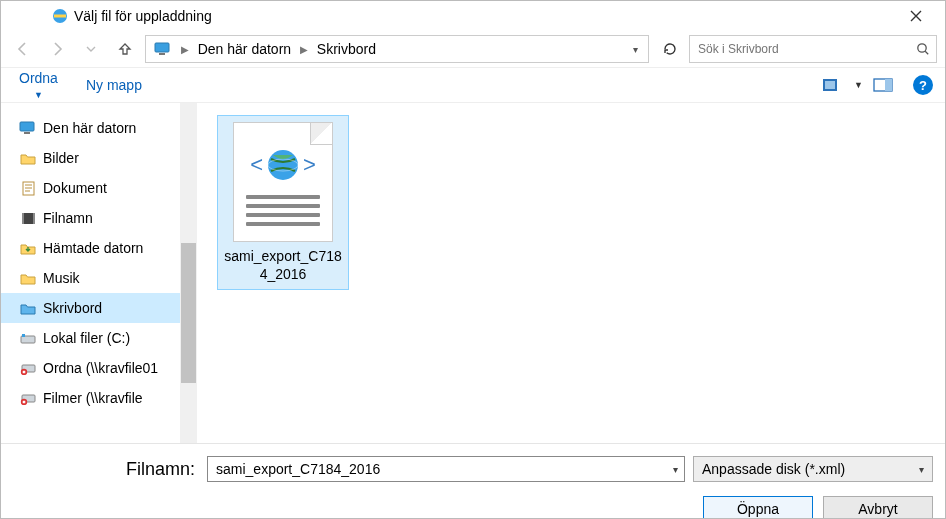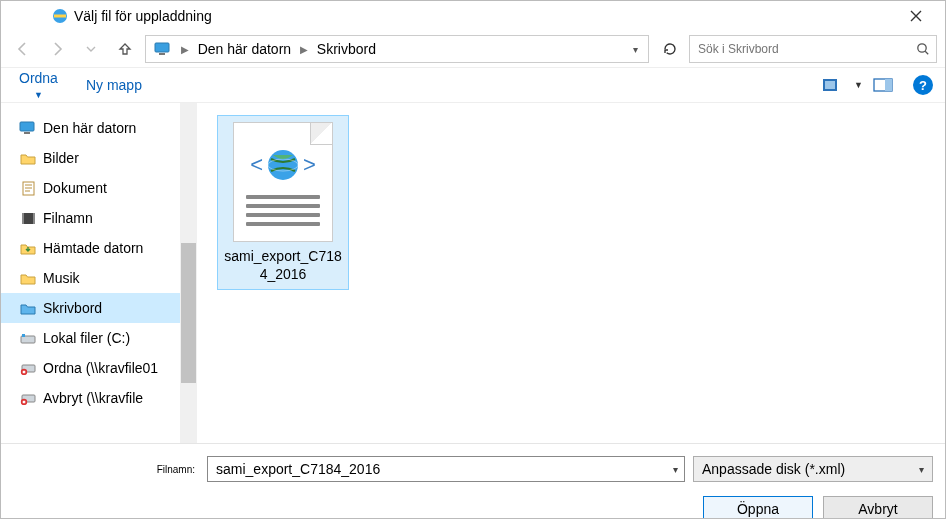--- a/index.html
+++ b/index.html
@@ -45,21 +45,21 @@
   .file .thumb { width:100px; height:120px; background:#fff; border:1px solid #ccc; position:relative; overflow:hidden;}
   .file .thumb .fold { position:absolute; top:0; right:0; width:22px; height:22px; background:linear-gradient(135deg,#eee 0 50%, #fff 50% 100%); border-left:1px solid #ccc; border-bottom:1px solid #ccc;}
   .file .thumb .globe-row { position:absolute; top:24px; left:0; right:0; display:flex; align-items:center; justify-content:center; gap:2px;}
   .file .thumb .globe-row .ang { color:#3a80c8; font-size:22px; font-weight:300;}
   .file .thumb .lines { position:absolute; bottom:10px; left:12px; right:12px;}
   .file .thumb .lines div { height:4px; background:#888; margin:5px 0; border-radius:1px;}
   .file .fname { text-align:center; font-size:14px; margin-top:6px; line-height:1.25; word-break:break-word;}
   
   .bottom { border-top:1px solid #e5e5e5; background:#fff; padding:12px 12px 14px 12px;}
   .row1 { display:flex; align-items:center; gap:8px; }
-  .row1 .lbl { width:186px; text-align:right; font-size:10px; padding-right:4px;}
+  .row1 .lbl { width:186px; text-align:right; font-size:18px; padding-right:4px;}
   .row1 .fname-combo { flex:1; height:26px; border:1px solid #888; display:flex; align-items:center; padding:0 6px; background:#fff;}
   .row1 .fname-combo input { flex:1; border:none; outline:none; font-size:14px; background:transparent;}
   .row1 .fname-combo .cd { font-size:10px; color:#444;}
   .row1 .filter { width:240px; height:26px; border:1px solid #adadad; background:#eee; display:flex; align-items:center; padding:0 8px; font-size:14px;}
   .row1 .filter .cd { margin-left:auto; font-size:10px; color:#444;}
   .row2 { display:flex; justify-content:flex-end; gap:10px; margin-top:14px;}
   .row2 button { width:110px; height:26px; border:1px solid #adadad; background:#e9e9e9; font-size:14px;}
   .row2 button.primary { border:1px solid #0078d7; background:#eef6fd;}
   svg { display:block; }
 </style>
@@ -243,21 +243,21 @@
       <span>Ordna (\\kravfile01</span>
     </div>
     <div class="tree-item child">
       <span class="ticon">
           <svg width="17" height="13" viewBox="0 0 17 13">
             <rect x="2" y="3" width="13" height="7" rx="1" fill="#cfd6dc" stroke="#888"></rect>
             <circle cx="4" cy="10" r="3.2" fill="#d33"></circle>
             <path d="M2.8 8.8l2.4 2.4M5.2 8.8l-2.4 2.4" stroke="#fff" stroke-width="1.2"></path>
           </svg>
         </span>
-      <span>Avbryt (\\kravfile</span>
+      <span>Filmer (\\kravfile</span>
     </div>
     <div class="tree-scroll">
         <div class="thumb"></div>
       </div>
   </div>
 
   <div class="files">
     <div class="file">
       <div class="thumb">
         <div class="fold"></div>

